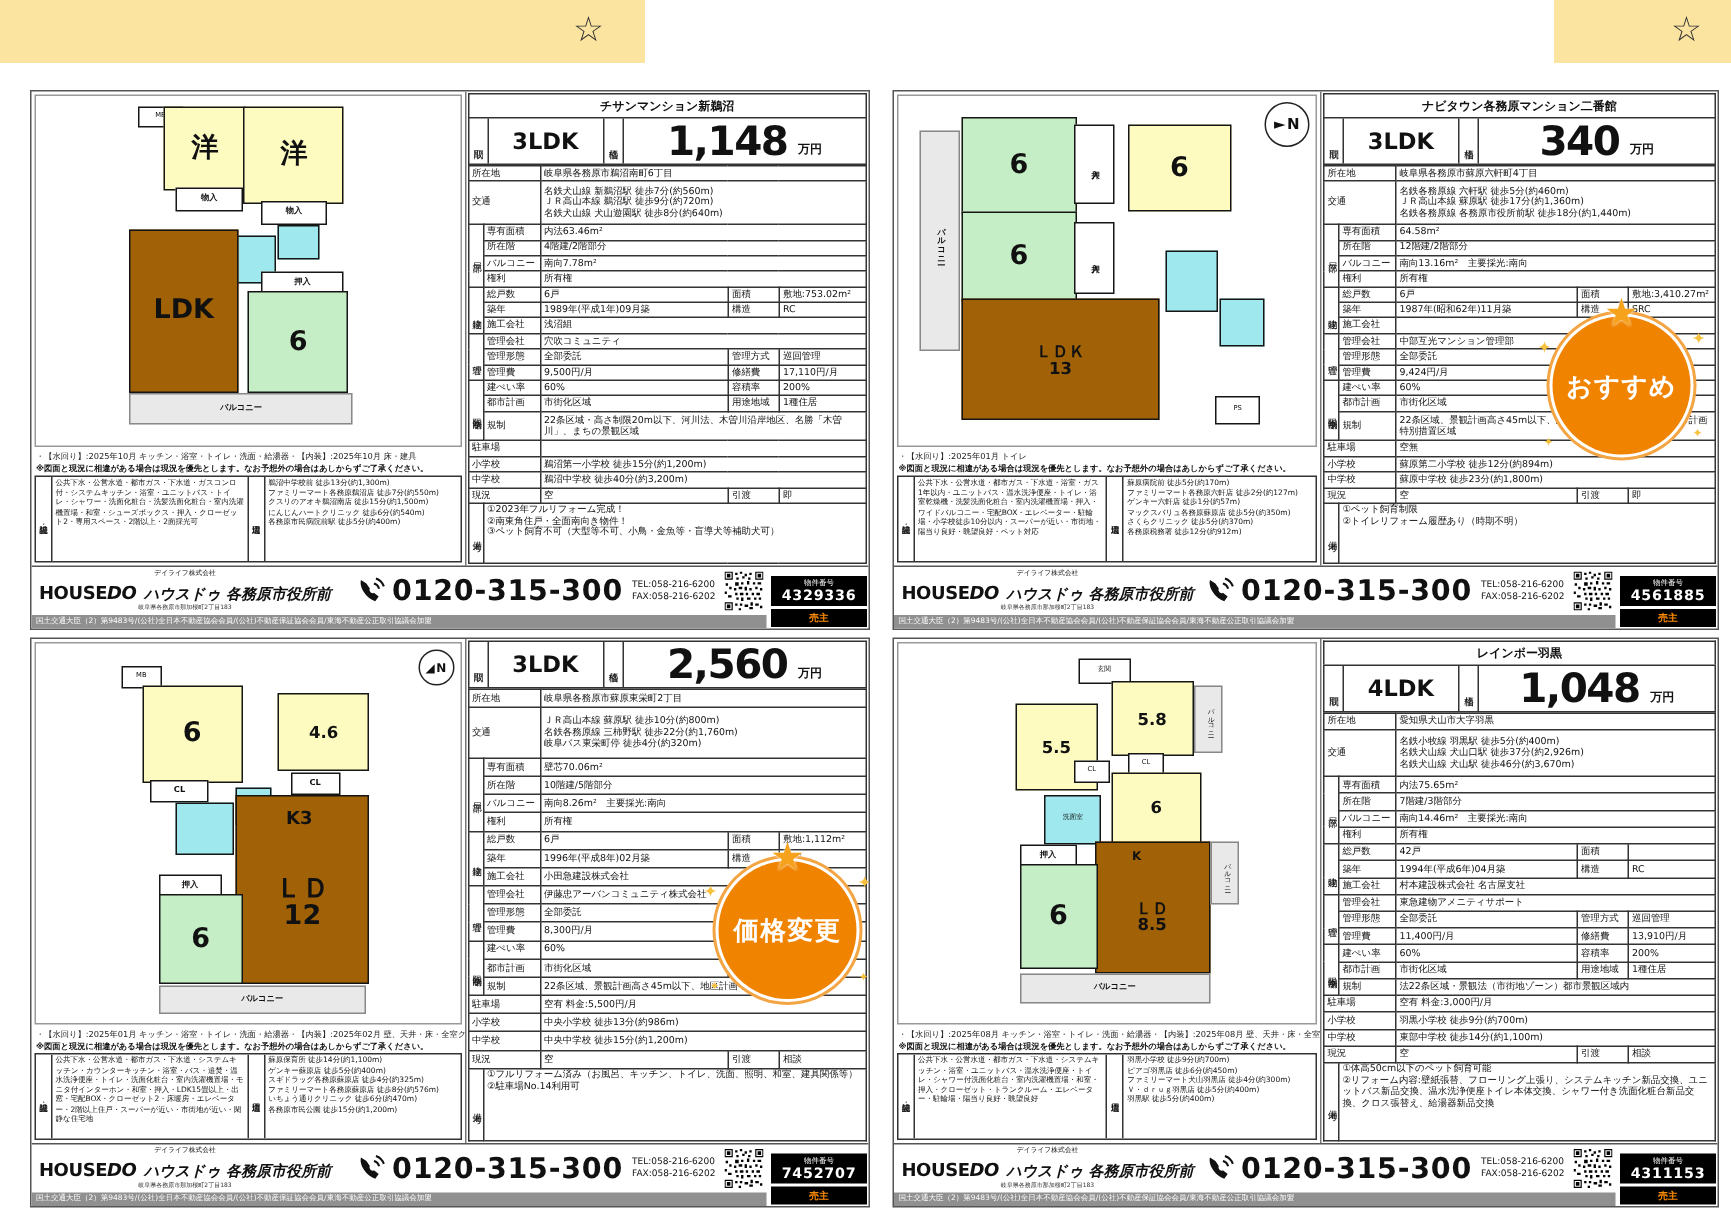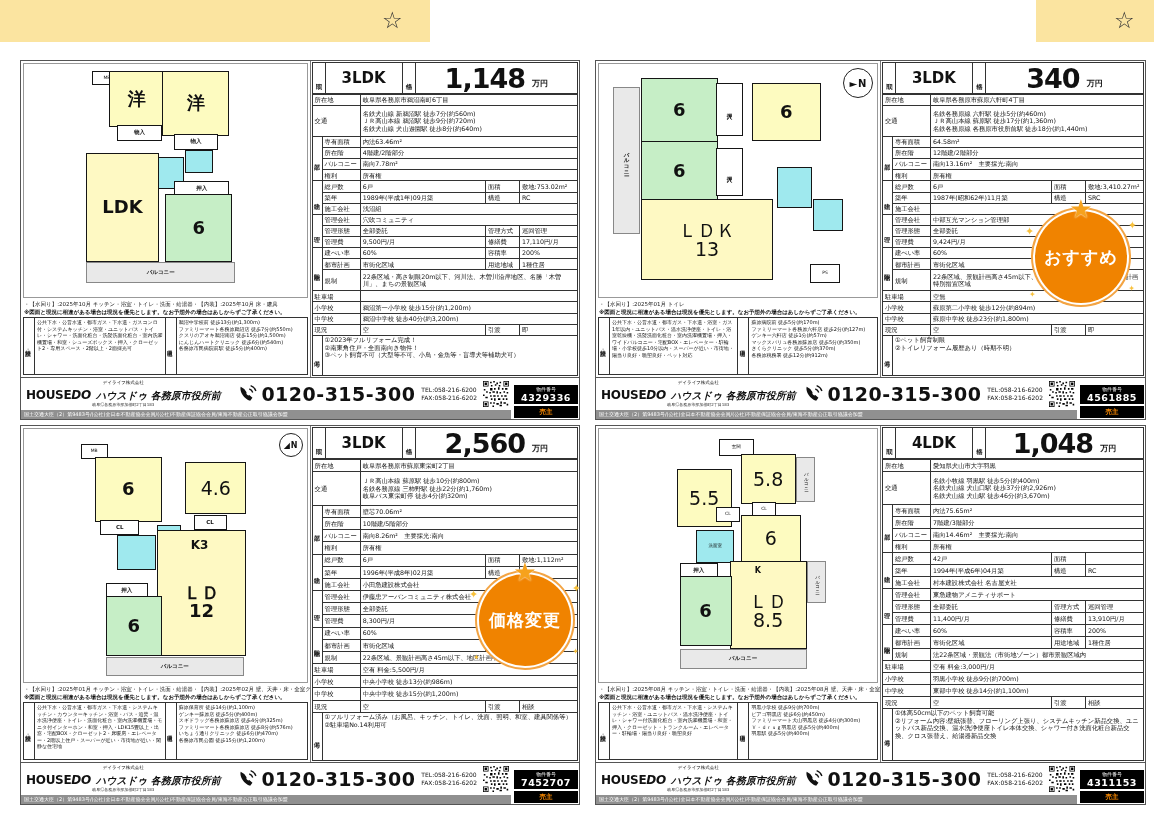--- a/index.html
+++ b/index.html
@@ -18,24 +18,24 @@
          grid-template-columns:560px 551px;grid-template-rows:360px 380px;
          column-gap:15px;row-gap:5px;}
   .flyer{position:relative;border:1px solid #555;background:#fff;display:flex;flex-direction:column;overflow:hidden;}
   .fbody{flex:1;display:flex;min-height:0;}
   .fleft{width:52%;display:flex;flex-direction:column;min-width:0;border-right:1px solid #777;}
   .fright{width:48%;min-width:0;overflow:hidden;padding:1px;display:flex;flex-direction:column;}
   
   .plan{border:1px solid #999;margin:2px;position:relative;flex:1;background:#fff;overflow:hidden;}
   .rm{position:absolute;border:1.5px solid #151515;display:flex;align-items:center;justify-content:center;
       text-align:center;line-height:1;white-space:pre-line;overflow:hidden;}
-  .yw{background:#fdfbc0}.gr{background:#c6eec6}.pk{background:#fef9c3}
+  .yw{background:#fdfbc0}.gr{background:#c6eec6}.pk{background:#a16207}
   .cy{background:#9fe9ee}.gy{background:#e9e9e9;border-color:#888}.wh{background:#fff}
   .t4{font-size:4.5px}.t5{font-size:5.5px;font-weight:bold}.t8{font-size:8px;font-weight:bold}
-  .t12{font-size:12px;font-weight:bold}.t15{font-size:19px;font-weight:normal}.t18{font-size:18px;font-weight:bold}
+  .t12{font-size:12px;font-weight:bold}.t15{font-size:11px;font-weight:bold}.t18{font-size:18px;font-weight:bold}
   .vtx{writing-mode:vertical-rl;text-orientation:upright;}
   .ovl{position:absolute;font-weight:bold;background:transparent;border:none;}
   .compass{position:absolute;top:4px;right:4px;width:28px;height:28px;border:1.5px solid #222;border-radius:50%;
            display:flex;align-items:center;justify-content:center;font-size:10px;font-weight:bold;gap:1px;background:#fff;}
   .cap{font-size:5.5px;padding:1px 3px;white-space:nowrap;overflow:hidden;color:#222;}
   .noteline{font-size:5.5px;font-weight:bold;padding:0 3px;white-space:nowrap;overflow:hidden;}
   .nbox{display:flex;border:1px solid #333;margin:1px 2px 2px 2px;height:56px;overflow:hidden;}
   .nvlab{width:10px;min-width:10px;border-right:1px solid #333;writing-mode:vertical-rl;text-orientation:upright;
          font-size:5.5px;display:flex;align-items:center;justify-content:center;}
   .ntext{flex:1;font-size:5px;line-height:1.3;padding:1px 2px;overflow:hidden;white-space:pre-line;}
@@ -136,20 +136,21 @@
      <div class="ntext nmid">公共下水・公営水道・都市ガス・下水道・ガスコンロ付・システムキッチン・浴室・ユニットバス・トイレ・シャワー・洗面化粧台・洗髪洗面化粧台・室内洗濯機置場・和室・シューズボックス・押入・クローゼット2・専用スペース・2階以上・2面採光可</div>
      <div class="nvlab">周辺環境</div>
      <div class="ntext">鵜沼中学校前 徒歩13分(約1,300m)
 ファミリーマート各務原鵜沼店 徒歩7分(約550m)
 クスリのアオキ鵜沼南店 徒歩15分(約1,500m)
 にんじんハートクリニック 徒歩6分(約540m)
 各務原市民病院前駅 徒歩5分(約400m)</div>
    </div>
   </div>
   <div class="fright">
+   <div class="ttl">チサンマンション新鵜沼</div>
    <div class="specrow">
      <div class="vlab2">間取</div>
      <div class="lval">3LDK</div>
      <div class="vlab2">価格</div>
      <div class="pval">
               <span class="price">1,148</span>
               <span class="manyen">万円</span>
             </div>
    </div>
    <table class="spec">
@@ -325,20 +326,21 @@
      <div class="nvlab">周辺環境</div>
      <div class="ntext">蘇原病院前 徒歩5分(約170m)
 ファミリーマート各務原六軒店 徒歩2分(約127m)
 ゲンキー六軒店 徒歩1分(約57m)
 マックスバリュ各務原蘇原店 徒歩5分(約350m)
 さくらクリニック 徒歩5分(約370m)
 各務原税務署 徒歩12分(約912m)</div>
    </div>
   </div>
   <div class="fright">
+   <div class="ttl">ナビタウン各務原マンション二番館</div>
    <div class="specrow">
      <div class="vlab2">間取</div>
      <div class="lval">3LDK</div>
      <div class="vlab2">価格</div>
      <div class="pval">
               <span class="price">340</span>
               <span class="manyen">万円</span>
             </div>
    </div>
    <table class="spec">
@@ -718,20 +720,21 @@
      <div class="ntext nmid">公共下水・公営水道・都市ガス・下水道・システムキッチン・浴室・ユニットバス・温水洗浄便座・トイレ・シャワー付洗面化粧台・室内洗濯機置場・和室・押入・クローゼット・トランクルーム・エレベーター・駐輪場・陽当り良好・眺望良好</div>
      <div class="nvlab">周辺環境</div>
      <div class="ntext">羽黒小学校 徒歩9分(約700m)
 ピアゴ羽黒店 徒歩6分(約450m)
 ファミリーマート犬山羽黒店 徒歩4分(約300m)
 Ｖ・ｄｒｕｇ羽黒店 徒歩5分(約400m)
 羽黒駅 徒歩5分(約400m)</div>
    </div>
   </div>
   <div class="fright">
+   <div class="ttl">レインボー羽黒</div>
    <div class="specrow">
      <div class="vlab2">間取</div>
      <div class="lval">4LDK</div>
      <div class="vlab2">価格</div>
      <div class="pval">
               <span class="price">1,048</span>
               <span class="manyen">万円</span>
             </div>
    </div>
    <table class="spec">

